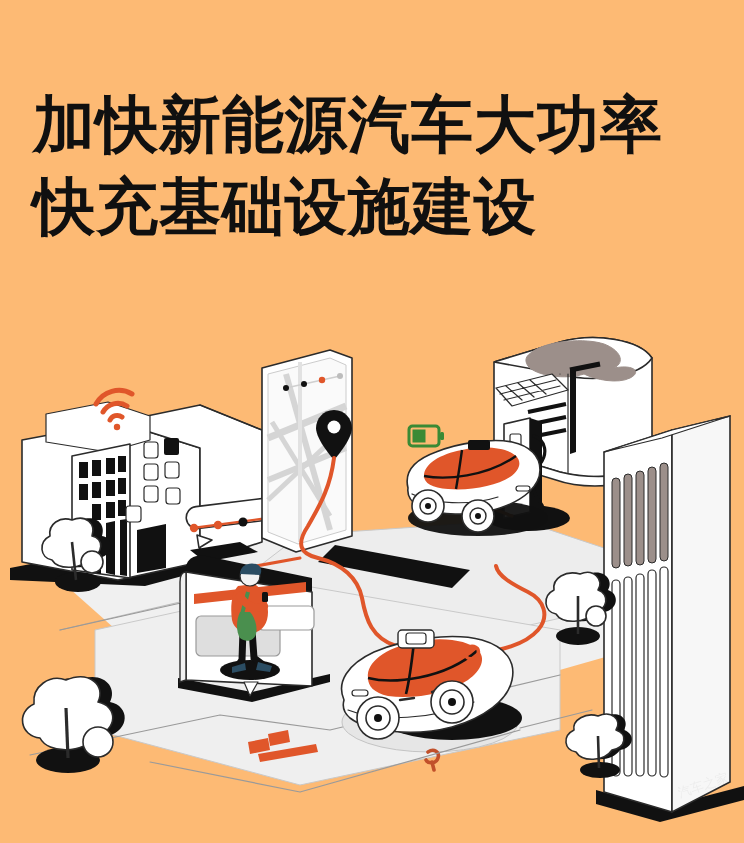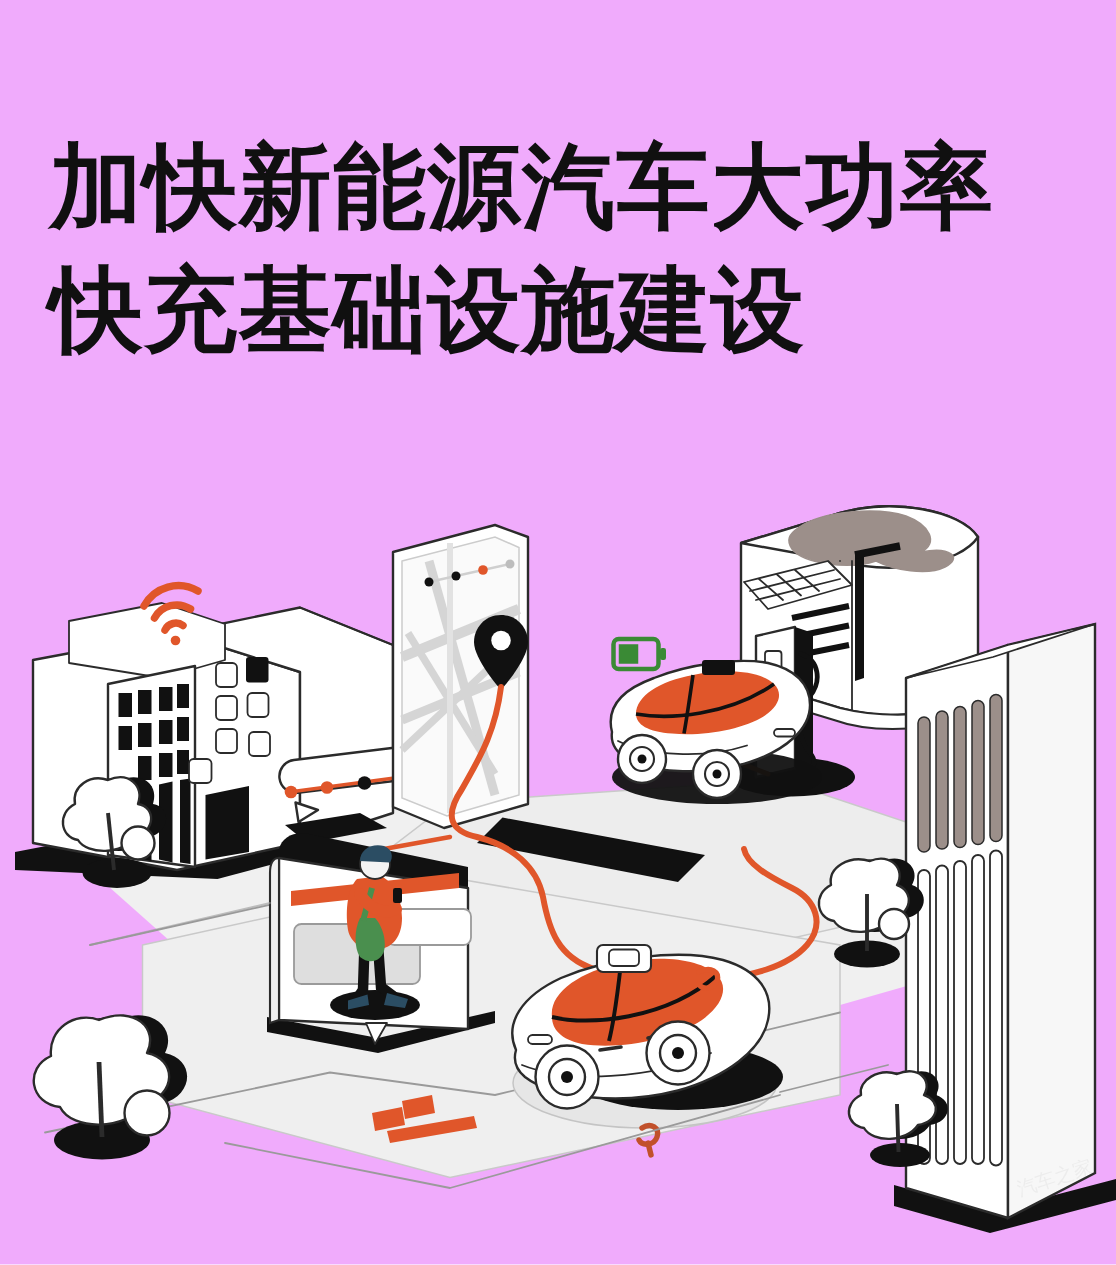--- a/index.html
+++ b/index.html
@@ -4,21 +4,21 @@
 <style>
   html, body {
     margin: 0;
     padding: 0;
     background: #ffffff;
   }
   #page {
     position: relative;
     width: 744px;
     height: 843px;
-    background: #f0abfc;
+    background: #fdba74;
     overflow: hidden;
     font-family: "Liberation Sans", "DejaVu Sans", sans-serif;
   }
   #headline {
     position: absolute;
     left: 33px;
     top: 84px;
     width: 660px;
     color: #101010;
     font-size: 62px;

